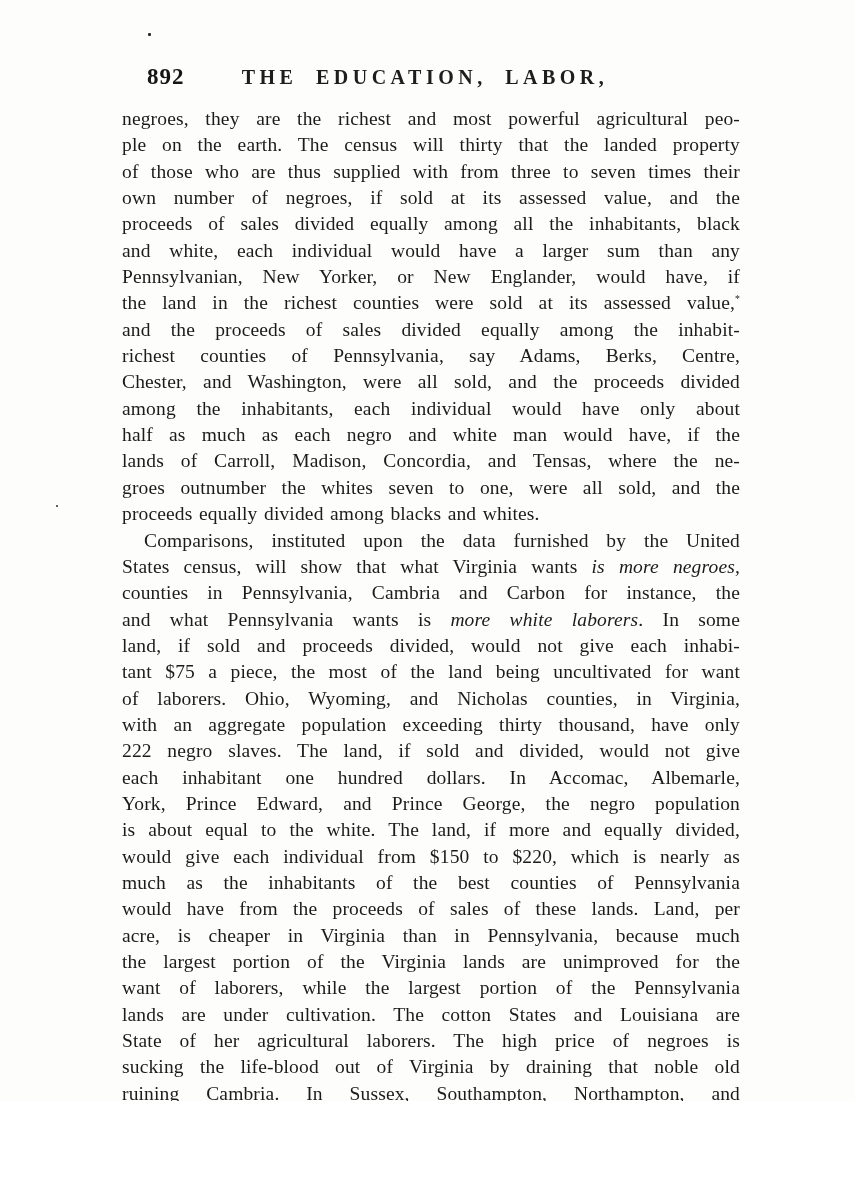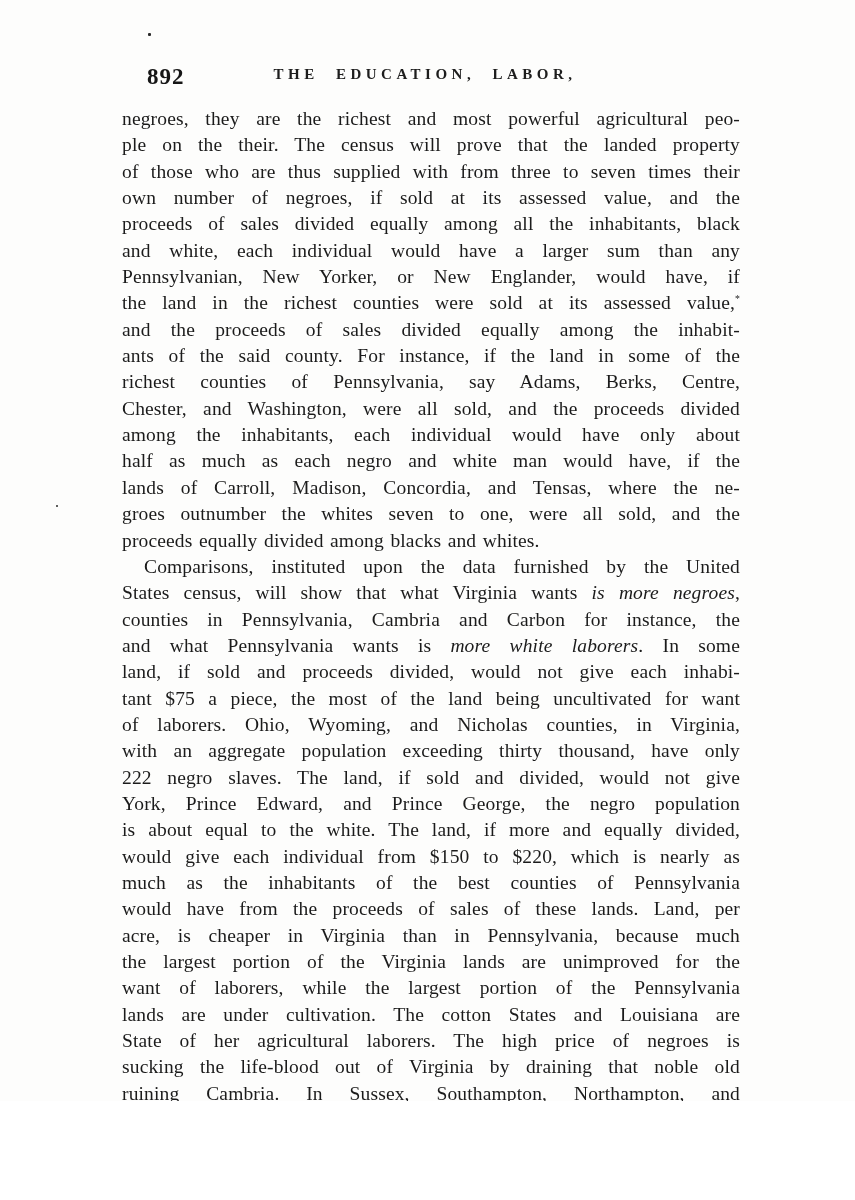--- a/index.html
+++ b/index.html
@@ -25,21 +25,21 @@
     left: 25px; top: 2px;
     font-size: 23px;
     font-weight: bold;
     letter-spacing: 1px;
     color: #161616;
   }
   .running-title {
     position: absolute;
     left: 0; right: 12px; top: 4px;
     text-align: center;
-    font-size: 15px;
+    font-size: 20px;
     font-weight: bold;
     letter-spacing: 4.5px;
     word-spacing: 9px;
     color: #1d1d1d;
   }
   .text-block {
     position: absolute;
     left: 122px; top: 106px;
     width: 618px;
   }
@@ -80,45 +80,45 @@
   <div class="speck speck-2"></div>
 
   <div class="header-row">
     <div class="page-number">892</div>
     <div class="running-title">THE EDUCATION, LABOR,</div>
   </div>
 
   <div class="text-block">
 
   <div class="line">negroes, they are the richest and most powerful agricultural peo-</div>
-      <div class="line">ple on the their. The census will prove that the landed property</div>
+      <div class="line">ple on the earth. The census will thirty that the landed property</div>
       <div class="line">of those who are thus supplied with from three to seven times their</div>
       <div class="line">own number of negroes, if sold at its assessed value, and the</div>
       <div class="line">proceeds of sales divided equally among all the inhabitants, black</div>
       <div class="line">and white, each individual would have a larger sum than any</div>
       <div class="line">Pennsylvanian, New Yorker, or New Englander, would have, if</div>
       <div class="line">the land in the richest counties were sold at its assessed value,<sup>*</sup></div>
       <div class="line">and the proceeds of sales divided equally among the inhabit-</div>
-      <div class="line">ants of the said county. For instance, if the land in some of the</div>
       <div class="line">richest counties of Pennsylvania, say Adams, Berks, Centre,</div>
       <div class="line">Chester, and Washington, were all sold, and the proceeds divided</div>
       <div class="line">among the inhabitants, each individual would have only about</div>
       <div class="line">half as much as each negro and white man would have, if the</div>
       <div class="line">lands of Carroll, Madison, Concordia, and Tensas, where the ne-</div>
       <div class="line">groes outnumber the whites seven to one, were all sold, and the</div>
       <div class="line lastline">proceeds equally divided among blacks and whites.</div>
       <div class="line indent">Comparisons, instituted upon the data furnished by the United</div>
       <div class="line">States census, will show that what Virginia wants <i>is more negroes</i>,</div>
       <div class="line">counties in Pennsylvania, Cambria and Carbon for instance, the</div>
       <div class="line">and what Pennsylvania wants is <i>more white laborers</i>. In some</div>
       <div class="line">land, if sold and proceeds divided, would not give each inhabi-</div>
       <div class="line">tant $75 a piece, the most of the land being uncultivated for want</div>
       <div class="line">of laborers. Ohio, Wyoming, and Nicholas counties, in Virginia,</div>
       <div class="line">with an aggregate population exceeding thirty thousand, have only</div>
       <div class="line">222 negro slaves. The land, if sold and divided, would not give</div>
+      <div class="line">each inhabitant one hundred dollars. In Accomac, Albemarle,</div>
       <div class="line">York, Prince Edward, and Prince George, the negro population</div>
       <div class="line">is about equal to the white. The land, if more and equally divided,</div>
       <div class="line">would give each individual from $150 to $220, which is nearly as</div>
       <div class="line">much as the inhabitants of the best counties of Pennsylvania</div>
       <div class="line">would have from the proceeds of sales of these lands. Land, per</div>
       <div class="line">acre, is cheaper in Virginia than in Pennsylvania, because much</div>
       <div class="line">the largest portion of the Virginia lands are unimproved for the</div>
       <div class="line">want of laborers, while the largest portion of the Pennsylvania</div>
       <div class="line">lands are under cultivation. The cotton States and Louisiana are</div>
       <div class="line">State of her agricultural laborers. The high price of negroes is</div>

